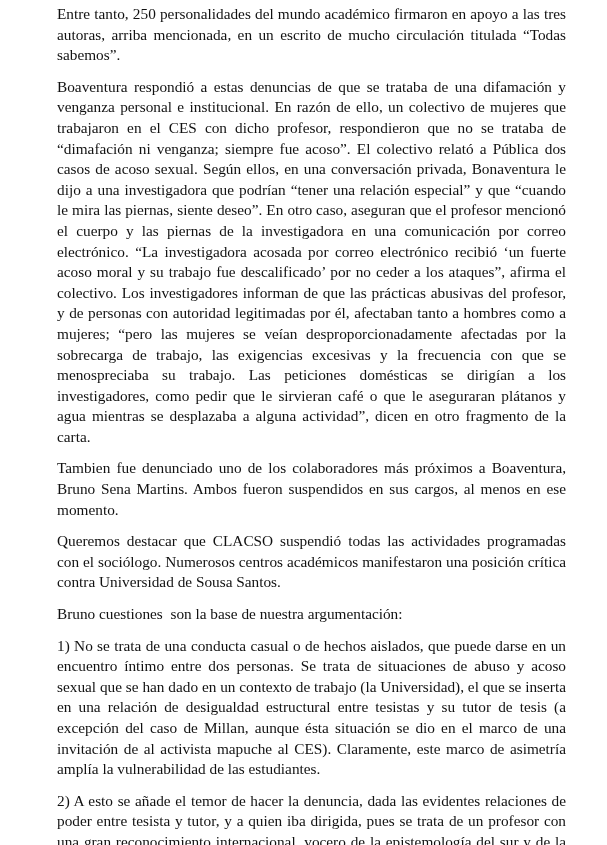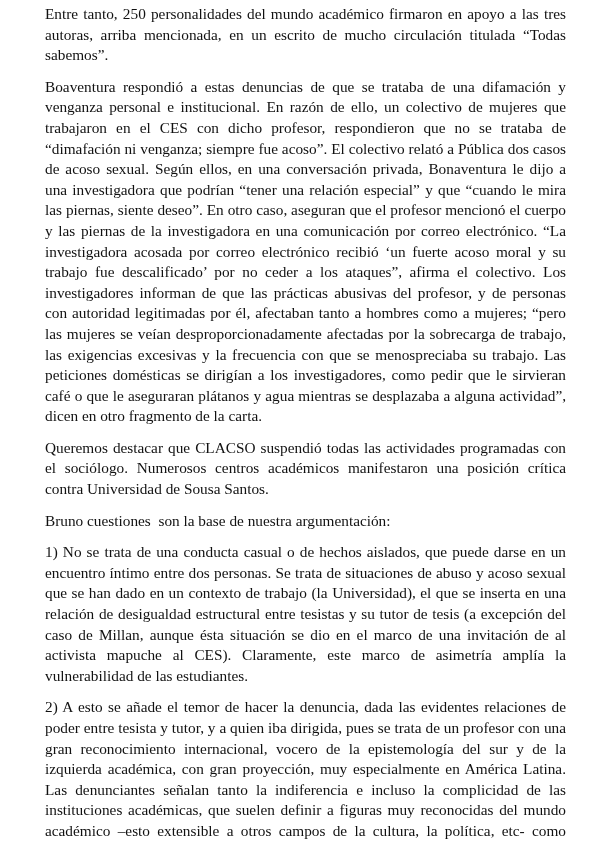--- a/index.html
+++ b/index.html
@@ -13,29 +13,30 @@
       position: absolute;
       left: 41px;
       top: 4px;
       width: 525px;
       font-family: "Liberation Serif", "DejaVu Serif", serif;
       font-size: 15.3px;
       line-height: 20.6px;
       color: #111111;
     }
     .para {
-      margin: 0 0 11px 4px;
+      margin: 0 0 11px 16px;
       text-align: justify;
       text-align-last: left;
     }
     .para.nojustify { text-align: left; }
   </style>
 </head>
 <body>
 
 <div class="page">
   <p class="para">Entre tanto, 250 personalidades del mundo académico firmaron en apoyo a las tres autoras, arriba mencionada, en un escrito de mucho circulación titulada “Todas sabemos”.</p>
   <p class="para">Boaventura respondió a estas denuncias de que se trataba de una difamación y venganza personal e institucional. En razón de ello, un colectivo de mujeres que trabajaron en el CES con dicho profesor, respondieron que no se trataba de “dimafación ni venganza; siempre fue acoso”. El colectivo relató a Pública dos casos de acoso sexual. Según ellos, en una conversación privada, Bonaventura le dijo a una investigadora que podrían “tener una relación especial” y que “cuando le mira las piernas, siente deseo”. En otro caso, aseguran que el profesor mencionó el cuerpo y las piernas de la investigadora en una comunicación por correo electrónico. “La investigadora acosada por correo electrónico recibió ‘un fuerte acoso moral y su trabajo fue descalificado’ por no ceder a los ataques”, afirma el colectivo. Los investigadores informan de que las prácticas abusivas del profesor, y de personas con autoridad legitimadas por él, afectaban tanto a hombres como a mujeres; “pero las mujeres se veían desproporcionadamente afectadas por la sobrecarga de trabajo, las exigencias excesivas y la frecuencia con que se menospreciaba su trabajo. Las peticiones domésticas se dirigían a los investigadores, como pedir que le sirvieran café o que le aseguraran plátanos y agua mientras se desplazaba a alguna actividad”, dicen en otro fragmento de la carta.</p>
+  <p class="para">Tambien fue denunciado uno de los colaboradores más próximos a Boaventura, Bruno Sena Martins. Ambos fueron suspendidos en sus cargos, al menos en ese momento.</p>
   <p class="para">Queremos destacar que CLACSO suspendió todas las actividades programadas con el sociólogo. Numerosos centros académicos manifestaron una posición crítica contra Universidad de Sousa Santos.</p>
   <p class="para nojustify" style="white-space: pre-wrap;">Bruno cuestiones  son la base de nuestra argumentación:</p>
   <p class="para">1) No se trata de una conducta casual o de hechos aislados, que puede darse en un encuentro íntimo entre dos personas. Se trata de situaciones de abuso y acoso sexual que se han dado en un contexto de trabajo (la Universidad), el que se inserta en una relación de desigualdad estructural entre tesistas y su tutor de tesis (a excepción del caso de Millan, aunque ésta situación se dio en el marco de una invitación de al activista mapuche al CES). Claramente, este marco de asimetría amplía la vulnerabilidad de las estudiantes.</p>
   <p class="para">2) A esto se añade el temor de hacer la denuncia, dada las evidentes relaciones de poder entre tesista y tutor, y a quien iba dirigida, pues se trata de un profesor con una gran reconocimiento internacional, vocero de la epistemología del sur y de la izquierda académica, con gran proyección, muy especialmente en América Latina. Las denunciantes señalan tanto la indiferencia e incluso la complicidad de las instituciones académicas, que suelen definir a figuras muy reconocidas del mundo académico –esto extensible a otros campos de la cultura, la política, etc-  como “intocables”, con lo cual directa o indirectamente avalan la impunidad de la situación.</p>
 </div>
 
 </body></html>

